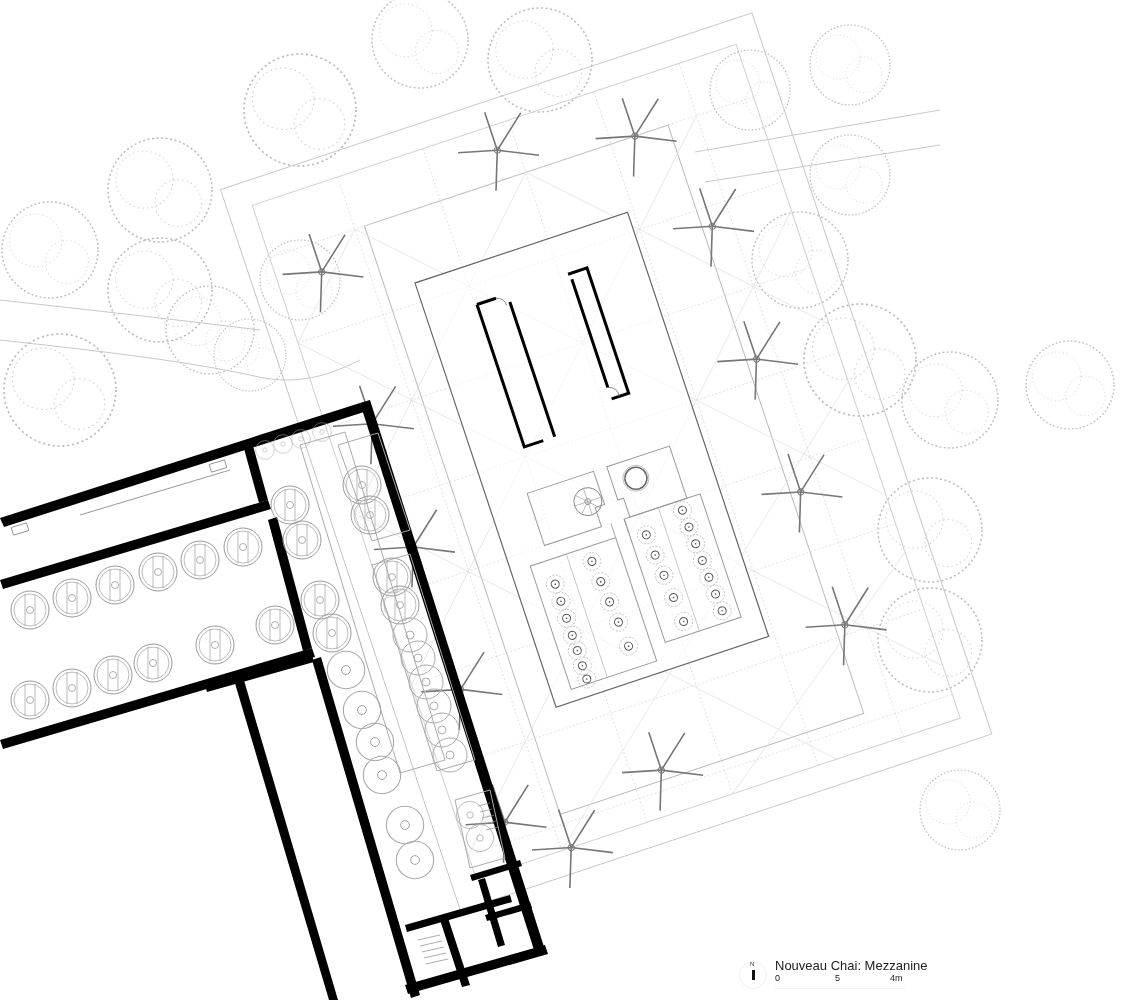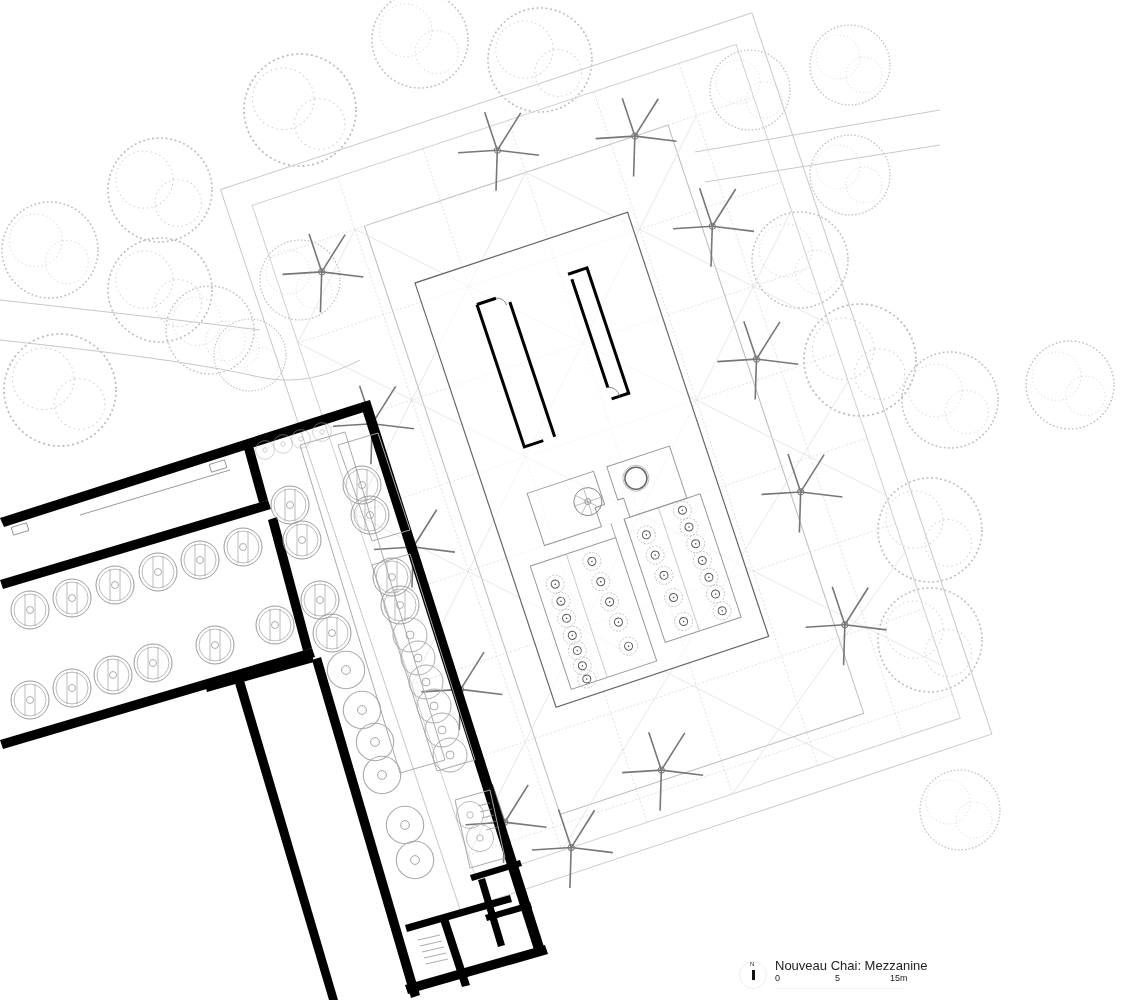--- a/index.html
+++ b/index.html
@@ -277,15 +277,15 @@
 </svg>
 
 <div class="legend">
   <div class="north">
     <span class="north-n">N</span>
     <span class="north-bar"></span>
   </div>
   <div class="legend-title">Nouveau Chai: Mezzanine</div>
   <div class="legend-tick" style="left:40px;">0</div>
   <div class="legend-tick" style="left:100px;">5</div>
-  <div class="legend-tick" style="left:155px;">15m</div>
+  <div class="legend-tick" style="left:155px;">4m</div>
   <div class="scale-line"></div>
 </div>
 
 </body></html>

